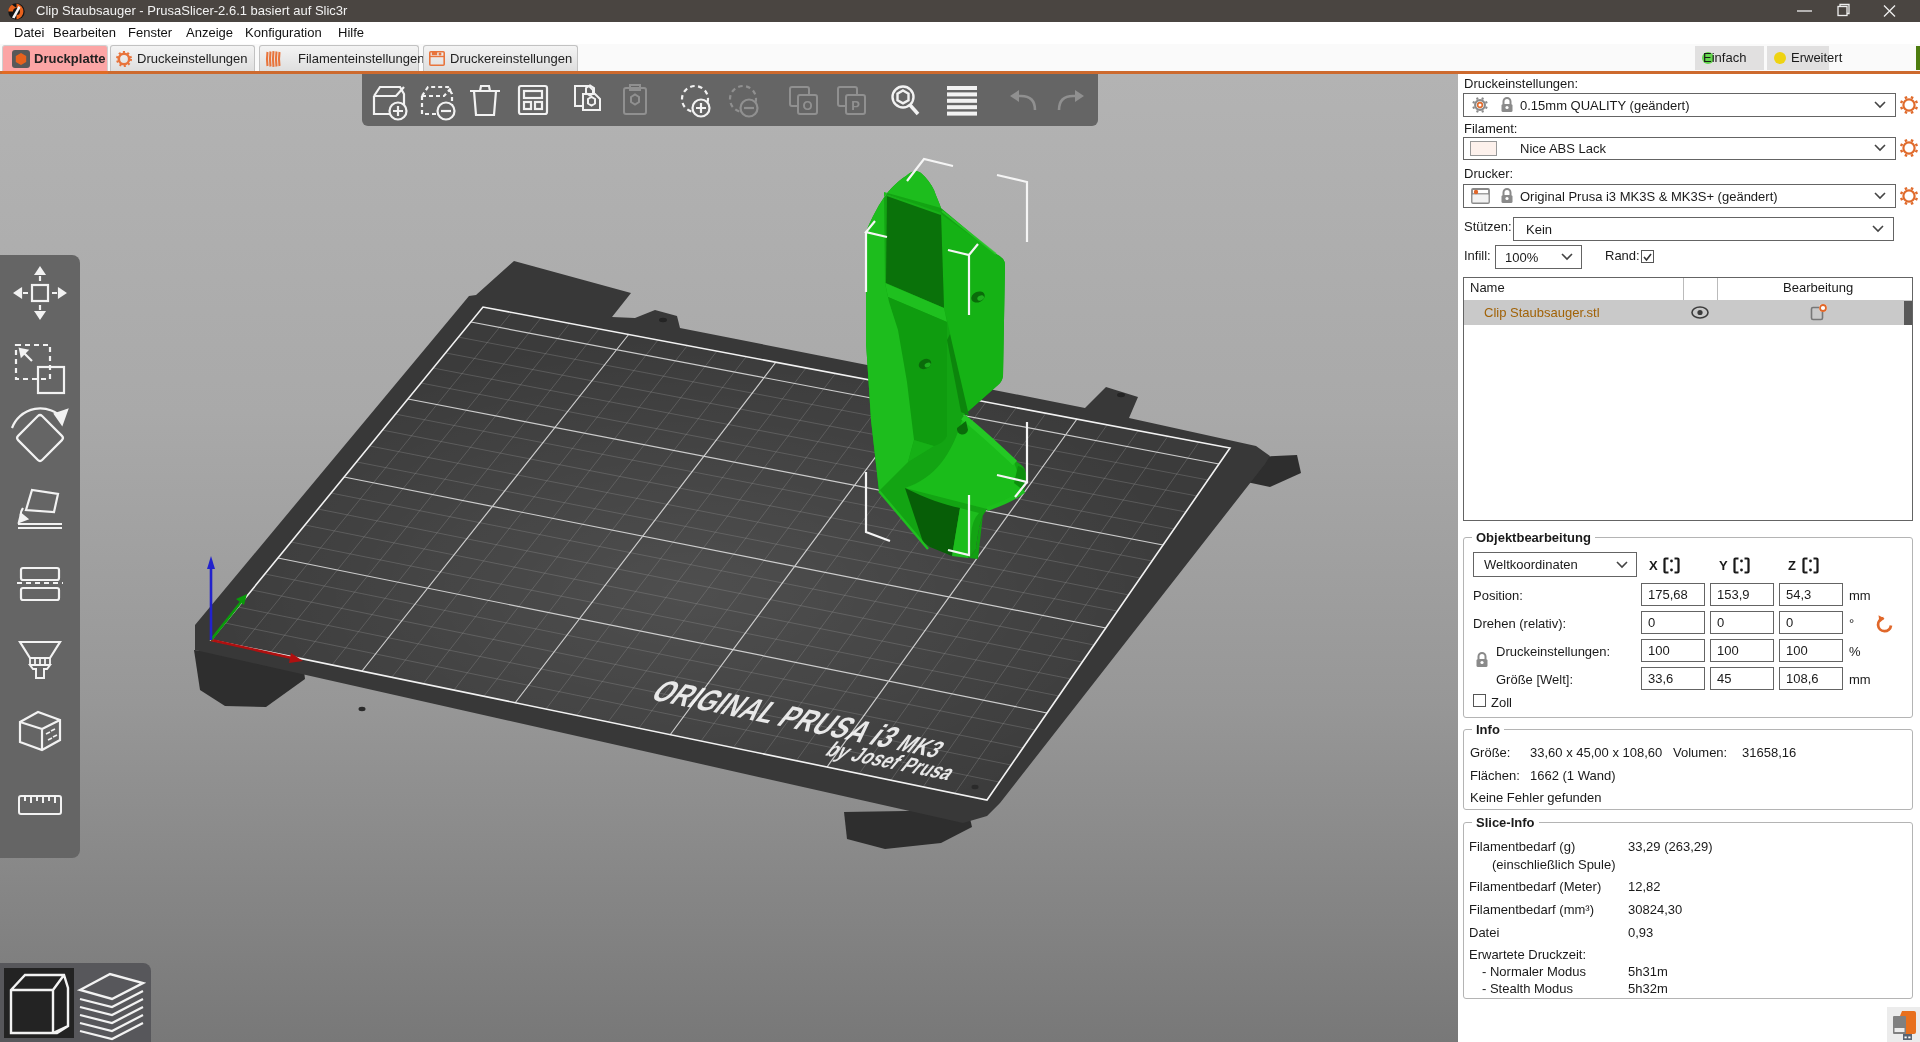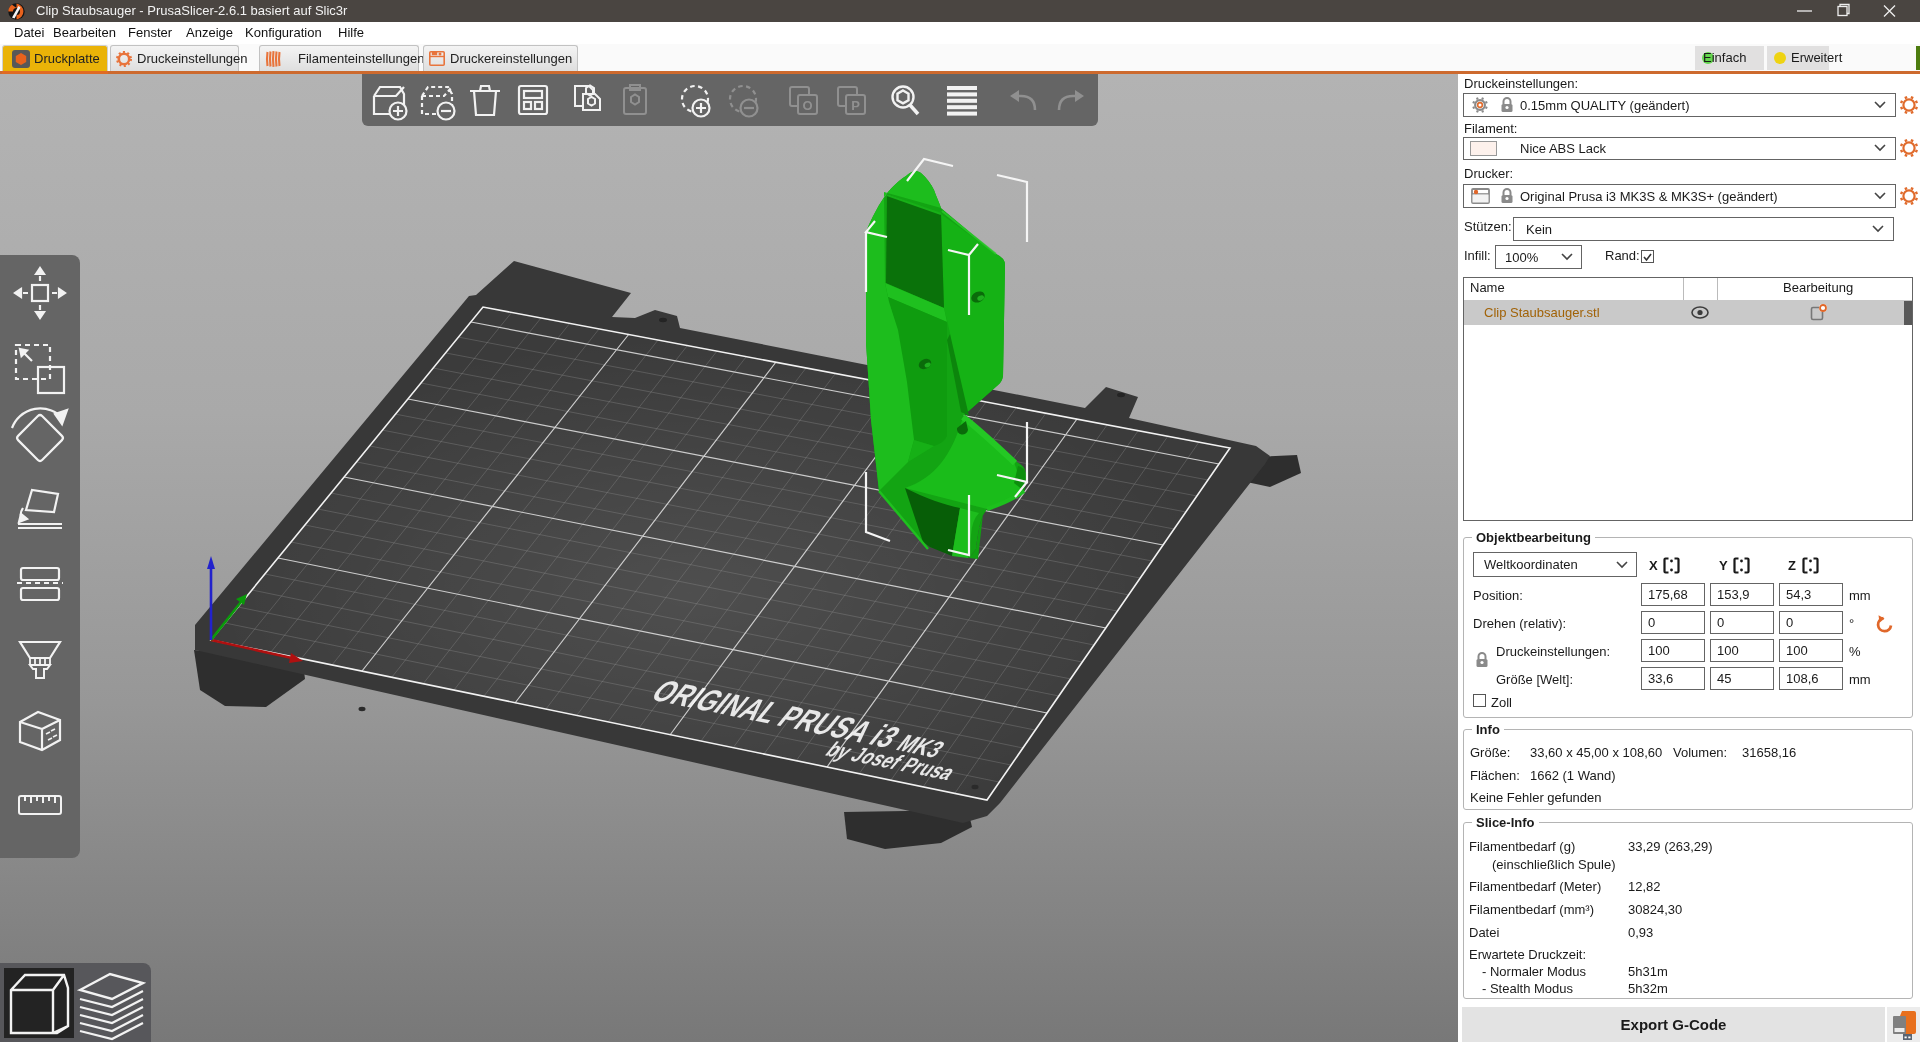--- a/index.html
+++ b/index.html
@@ -3,21 +3,21 @@
 <style>
 *{margin:0;padding:0;box-sizing:border-box}
 html,body{width:1920px;height:1042px;overflow:hidden;font-family:"Liberation Sans",sans-serif;background:#fff;position:relative}
 .abs{position:absolute}
 #titlebar{left:0;top:0;width:1920px;height:22px;background:#4a4541;color:#f2f2f2;font-size:13px}
 #titlebar .t{position:absolute;left:36px;top:3px}
 #menubar{left:0;top:22px;width:1920px;height:22px;background:#fff;color:#111;font-size:13px}
 #menubar span{position:absolute;top:3px}
 #tabbar{left:0;top:44px;width:1920px;height:27px;background:#fafafa}
 .tab{position:absolute;top:45px;height:26px;font-size:13px;color:#222;border:1px solid #c2c2c2;border-bottom:none;border-radius:3px 3px 0 0;background:linear-gradient(#f4f4f4,#dedede)}
-.tab.active{background:#eab308;border-color:#d0d0d0;font-weight:normal}
+.tab.active{background:#fca5a5;border-color:#d0d0d0;font-weight:bold}
 .tab .lbl{position:absolute;top:5px}
 #orangeline{left:0;top:71px;width:1920px;height:3px;background:#cd6a2e}
 #activeline{left:2px;top:71px;width:106px;height:4px;background:#e06b24}
 .modebtn{position:absolute;top:46px;height:24px;background:#e1e0e0;font-size:13px;color:#1a1a1a}
 #viewport{left:0;top:74px;width:1458px;height:968px;background:linear-gradient(#b3b3b3 0%,#a9a9a9 35%,#979797 65%,#787878 100%)}
 #topbar{left:362px;top:0;width:736px;height:52px;background:#656565;border-radius:0 0 6px 6px}
 #leftbar{left:0;top:181px;width:80px;height:603px;background:#656565;border-radius:0 8px 8px 0}
 #viewpanel{left:0;top:889px;width:151px;height:79px;background:#57575b;border-radius:0 8px 0 0}
 #rightpanel{left:1458px;top:74px;width:462px;height:968px;background:#fff;font-size:13px;color:#1a1a1a}
 .combo{position:absolute;background:#fff;border:1px solid #646464}
@@ -52,21 +52,21 @@
     <span style="left:338px">Hilfe</span>
 </div>
 <div id="tabbar" class="abs"></div>
 <div class="tab active abs" style="left:2px;width:106px">
     <span class="lbl" style="left:31px">Druckplatte</span>
  <svg class="abs" style="left:9px;top:4px" width="18" height="18">
       <rect x="0" y="0" width="18" height="18" rx="3" fill="#585858"></rect>
       <path d="M9 3 L14.2 6 V12 L9 15 L3.8 12 V6 Z" fill="#e8621d"></path>
     </svg>
   </div>
-<div class="tab abs" style="left:110px;width:129px">
+<div class="tab abs" style="left:110px;width:145px">
     <span class="lbl" style="left:26px">Druckeinstellungen</span>
  <svg class="abs" style="left:5px;top:5px" width="16" height="16" viewBox="0 0 16 16">
       <circle cx="8" cy="8" r="5.2" fill="none" stroke="#e8743c" stroke-width="2.6"></circle>
       <circle cx="8" cy="8" r="6.8" fill="none" stroke="#e8743c" stroke-width="2.4" stroke-dasharray="2.0 2.4"></circle>
     </svg>
   </div>
 <div class="tab abs" style="left:259px;width:160px">
     <span class="lbl" style="left:38px">Filamenteinstellungen</span>
  <svg class="abs" style="left:5px;top:4px" width="17" height="18" viewBox="0 0 17 18">
       <path d="M2.5 2 Q1.5 9 2.5 16 M5.5 1.5 Q4.5 9 5.5 16.5 M8.5 1.2 Q7.5 9 8.5 16.8 M11.5 1.5 Q10.5 9 11.5 16.5 M14.5 2 Q13.5 9 14.5 16" stroke="#e8743c" stroke-width="2.1" fill="none"></path>
@@ -489,21 +489,20 @@
 <div class="abs" style="left:170px;top:805px">12,82</div>
 <div class="abs" style="left:11px;top:828px">Filamentbedarf (mm³)</div>
 <div class="abs" style="left:170px;top:828px">30824,30</div>
 <div class="abs" style="left:11px;top:851px">Datei</div>
 <div class="abs" style="left:170px;top:851px">0,93</div>
 <div class="abs" style="left:11px;top:873px">Erwartete Druckzeit:</div>
 <div class="abs" style="left:24px;top:890px">- Normaler Modus</div>
 <div class="abs" style="left:170px;top:890px">5h31m</div>
 <div class="abs" style="left:24px;top:907px">- Stealth Modus</div>
 <div class="abs" style="left:170px;top:907px">5h32m</div>
-<div id="exportbtn">Export G-Code</div>
 <div class="abs" style="left:429px;top:933px;width:33px;height:35px;background:#ececec"></div>
 <svg class="abs" style="left:432px;top:934px" width="30" height="33" viewBox="0 0 30 33">
       <path d="M12,3 H24 Q26,3 26,5 V24 Q26,26 24,26 H12 Q10,26 10,24 V8 Z" fill="#e8701e"></path>
       <rect x="3" y="8" width="13" height="18" rx="1" fill="#808080"></rect>
       <rect x="4.5" y="20" width="10" height="4" fill="#fff" opacity="0.85"></rect>
       <rect x="13" y="26" width="9" height="6" fill="#5a6472"></rect>
       <rect x="14.5" y="28.5" width="2.2" height="1.8" fill="#fff"></rect>
       <rect x="18.3" y="28.5" width="2.2" height="1.8" fill="#fff"></rect>
     </svg>
 </div>

